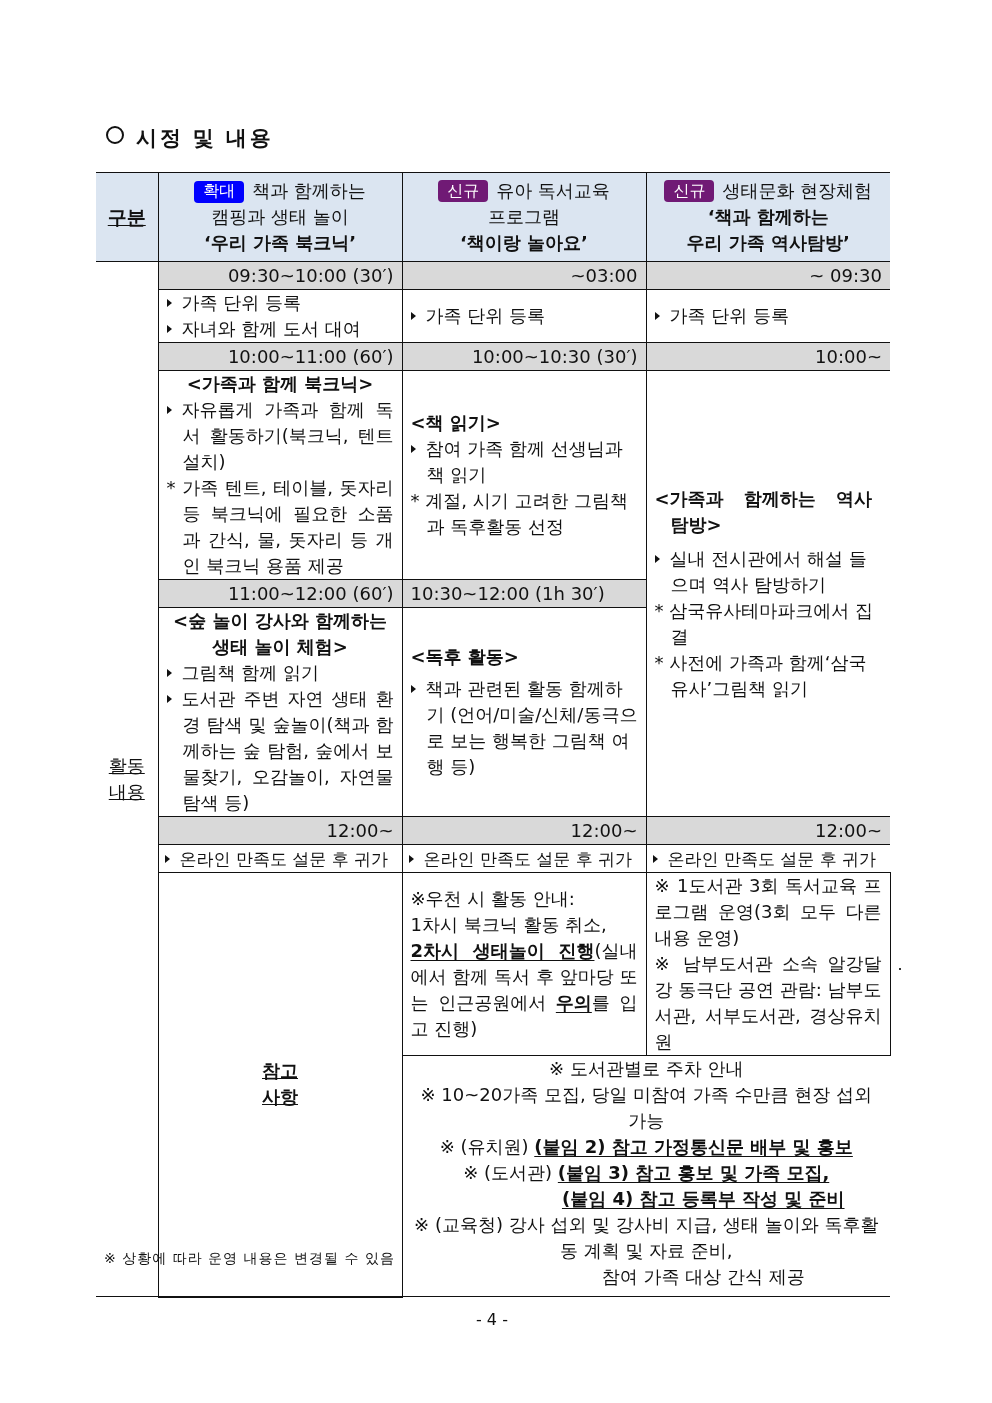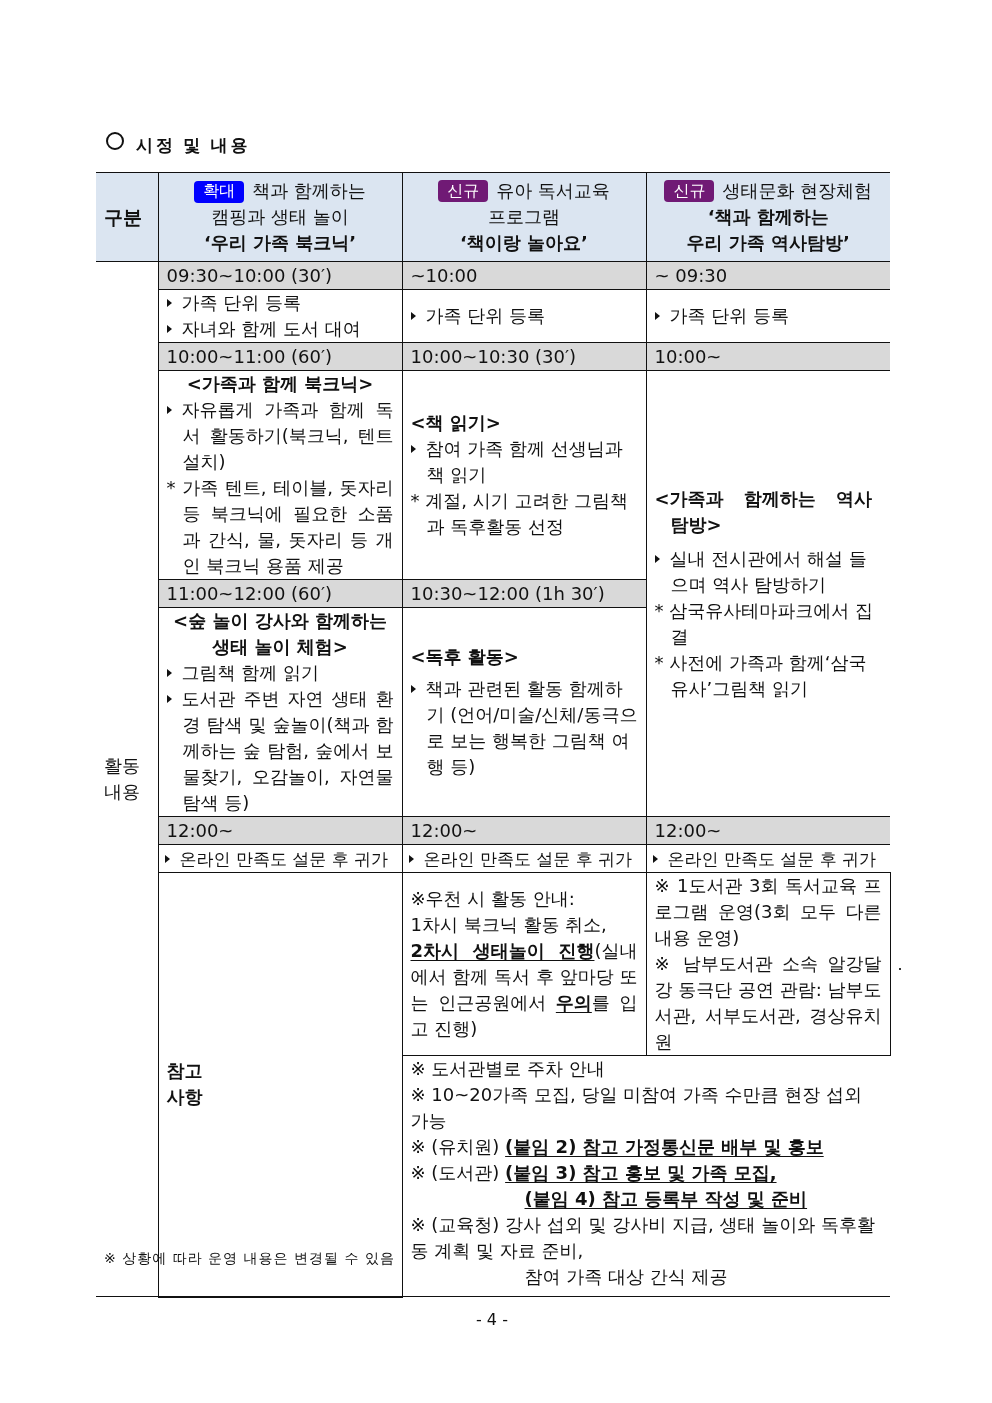--- a/index.html
+++ b/index.html
@@ -1,41 +1,41 @@
 <!DOCTYPE html>
 <html><head>
 <meta charset="utf-8">
 <style>
   html, body { margin: 0; padding: 0; background: #ffffff; }
   body {
     width: 992px; height: 1403px; position: relative; overflow: hidden;
     font-family: "DejaVu Sans", "Liberation Sans", sans-serif; color: #111;
   }
   .section-title {
-    position: absolute; left: 106px; top: 132px;
-    font-family: Liberation Serif, serif;
-    font-size: 17px; font-weight: bold; letter-spacing: 3px;
+    position: absolute; left: 106px; top: 124px;
+    font-family: Liberation Sans, sans-serif;
+    font-size: 21px; font-weight: bold; letter-spacing: 3px;
   }
   .section-title .circle {
     display: inline-block; width: 14px; height: 14px; border: 2px solid #111;
     border-radius: 50%; margin-right: 12px; vertical-align: 1px;
   }
   table.sched {
     position: absolute; left: 96px; top: 172px; width: 794px;
     border-collapse: collapse; table-layout: fixed;
     font-size: 18px; line-height: 26px;
   }
   table.sched td { border: 1px solid #111; padding: 0 8px; vertical-align: middle; }
   .hdr td { background: #dbe5f1; text-align: center; height: 88px; border-top: 2.5px solid #111; }
   .hdr td.gubun { font-weight: bold; font-size: 19px; }
   .hdr-sep td { border-bottom: 3px double #111; }
-  .time td, td.time { background: #d9d9d9; text-align: left; height: 27px; line-height: 26px; }
+  .time td, td.time { background: #d9d9d9; text-align: right; height: 27px; line-height: 26px; }
   .bold { font-weight: bold; }
   .ctr { text-align: center; }
-  td.left-label { text-align: left; border-left: none !important; }
+  td.left-label { text-align: center; border-left: none !important; text-decoration: underline; }
   .badge {
     display: inline-block; color: #fff; font-size: 16px; line-height: 22px;
     padding: 0 9px; border-radius: 4px; margin-right: 8px; vertical-align: 1px;
   }
   .badge.blue { background: #0000ff; font-family: Liberation Mono, monospace; }
   .badge.green { background: #701a75; }
   .bul { display: block; padding-left: 16px; text-indent: -16px; }
   .tri { display: inline-block; width: 0; height: 0; border-left: 5px solid #111;
     border-top: 4px solid transparent; border-bottom: 4px solid transparent;
     margin-right: 10px; vertical-align: 2px; }
@@ -86,21 +86,21 @@
       <span class="bold">우리 가족 역사탐방’</span>
     </td>
   </tr>
 
   <tr class="time">
     <td class="left-label" rowspan="10" style="background:#fff;">
       <span>활동</span><br>
       <span>내용</span>
     </td>
     <td>09:30~10:00 (30′)</td>
-    <td>~10:00</td>
+    <td>~03:00</td>
     <td class="no-right">~ 09:30</td>
   </tr>
 
   <tr style="height:40px">
     <td>
       <span class="bul"><span class="tri"></span><span>가족 단위 등록</span></span>
       <span class="bul"><span class="tri"></span><span>자녀와 함께 도서 대여</span></span>
     </td>
     <td>
       <span class="bul"><span class="tri"></span><span>가족 단위 등록</span></span>
@@ -178,21 +178,21 @@
       <span class="bold u">2차시 생태놀이 진행</span><span>(실내에서 함께 독서 후 앞마당 또는 인근공원에서 </span><span class="bold u">우의</span><span>를 입고 진행)</span>
     </td>
     <td class="just">
       <span>※ 1도서관 3회 독서교육 프로그램 운영(3회 모두 다른 내용 운영)</span><br>
       <span>※ 남부도서관 소속 알강달강 동극단 공연 관람: 남부도서관, 서부도서관, 경상유치원</span>
     </td>
     <td class="no-right ctr"><span class="dot"></span></td>
   </tr>
 
   <tr class="tail">
-    <td colspan="3" class="no-right" style="padding:0 8px 6px;">
+    <td colspan="3" class="no-right" style="padding:0 8px 6px;text-align:center;">
       <span class="note-line"><span>※</span> <span>도서관별로 주차 안내</span></span>
       <span class="note-line"><span>※</span> <span>10~20가족 모집, 당일 미참여 가족 수만큼 현장 섭외 가능</span></span>
       <span class="note-line"><span>※</span> <span>(유치원)</span> <span class="bold u">(붙임 2) 참고 가정통신문 배부 및 홍보</span></span>
       <span class="note-line"><span>※</span> <span>(도서관)</span> <span class="bold u">(붙임 3) 참고 홍보 및 가족 모집,</span></span>
       <span class="note-line"><span class="ind"></span><span class="bold u">(붙임 4) 참고 등록부 작성 및 준비</span></span>
       <span class="note-line"><span>※</span> <span>(교육청)</span> <span>강사 섭외 및 강사비 지급, 생태 놀이와 독후활동 계획 및 자료 준비,</span></span>
       <span class="note-line"><span class="ind"></span><span>참여 가족 대상 간식 제공</span></span>
     </td>
   </tr>
 </tbody>

